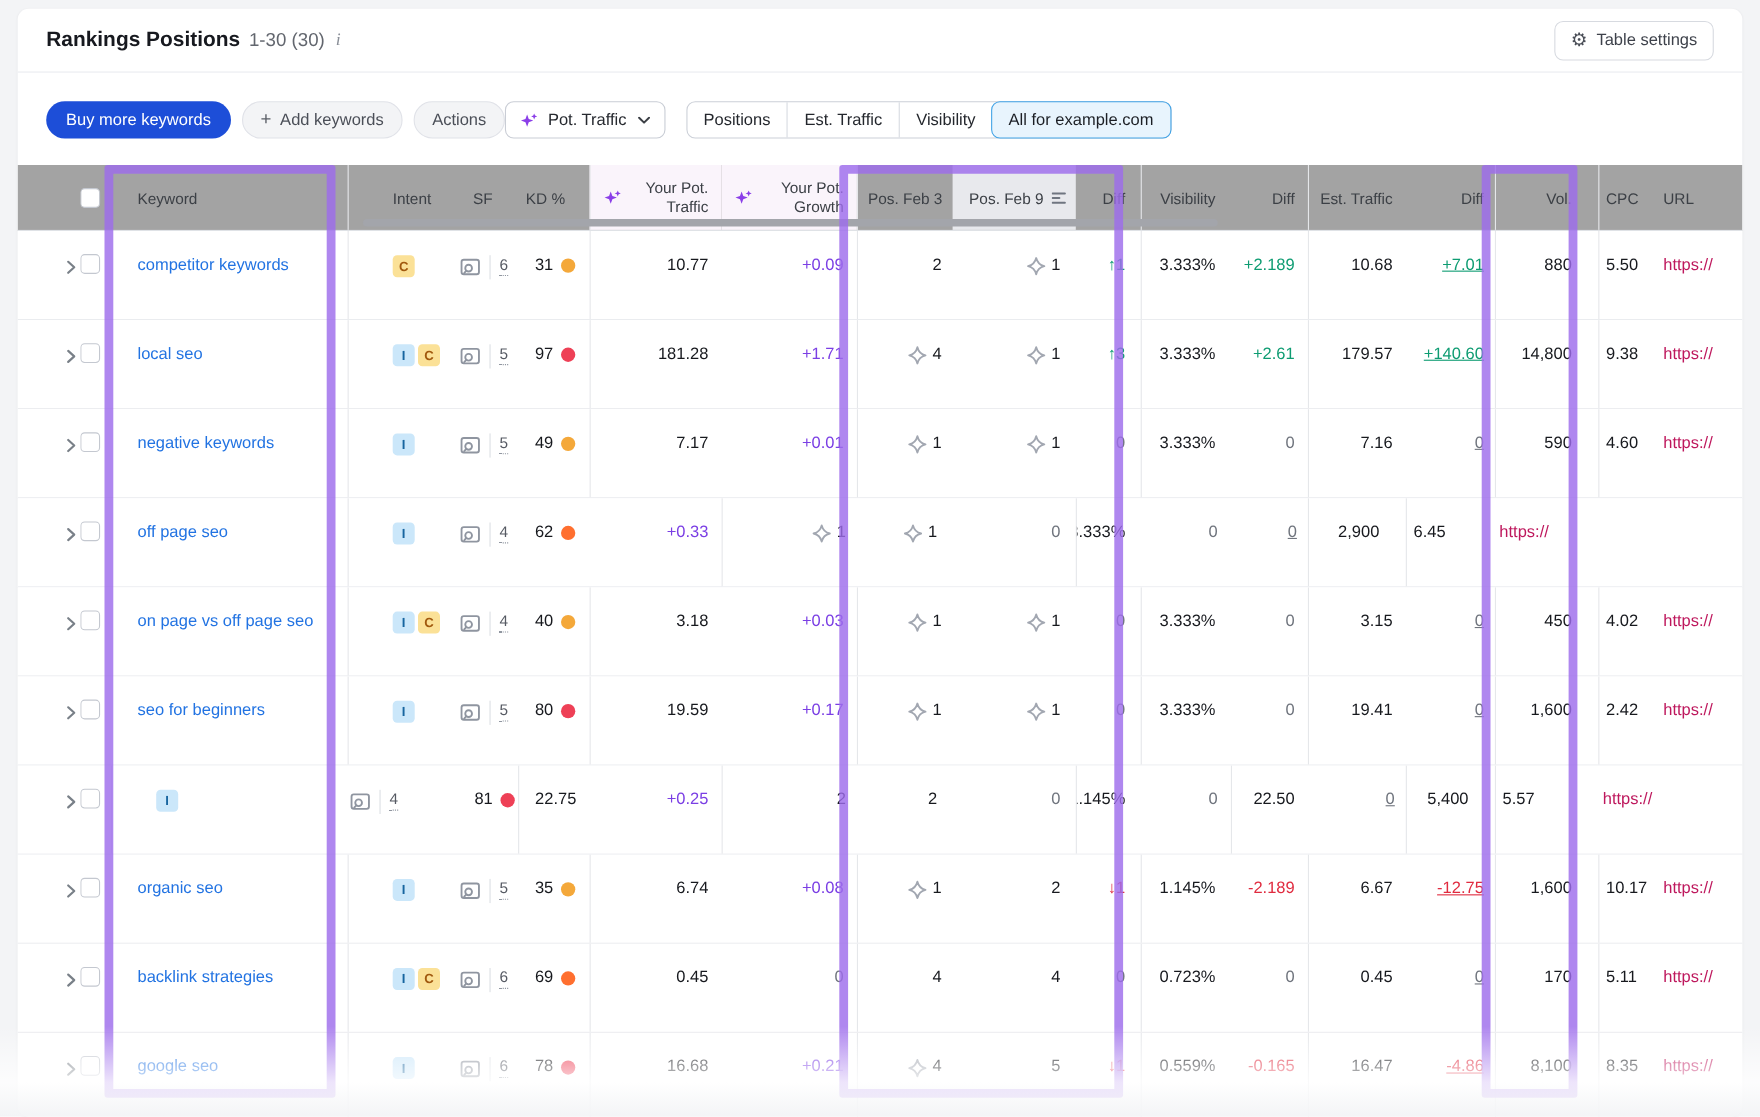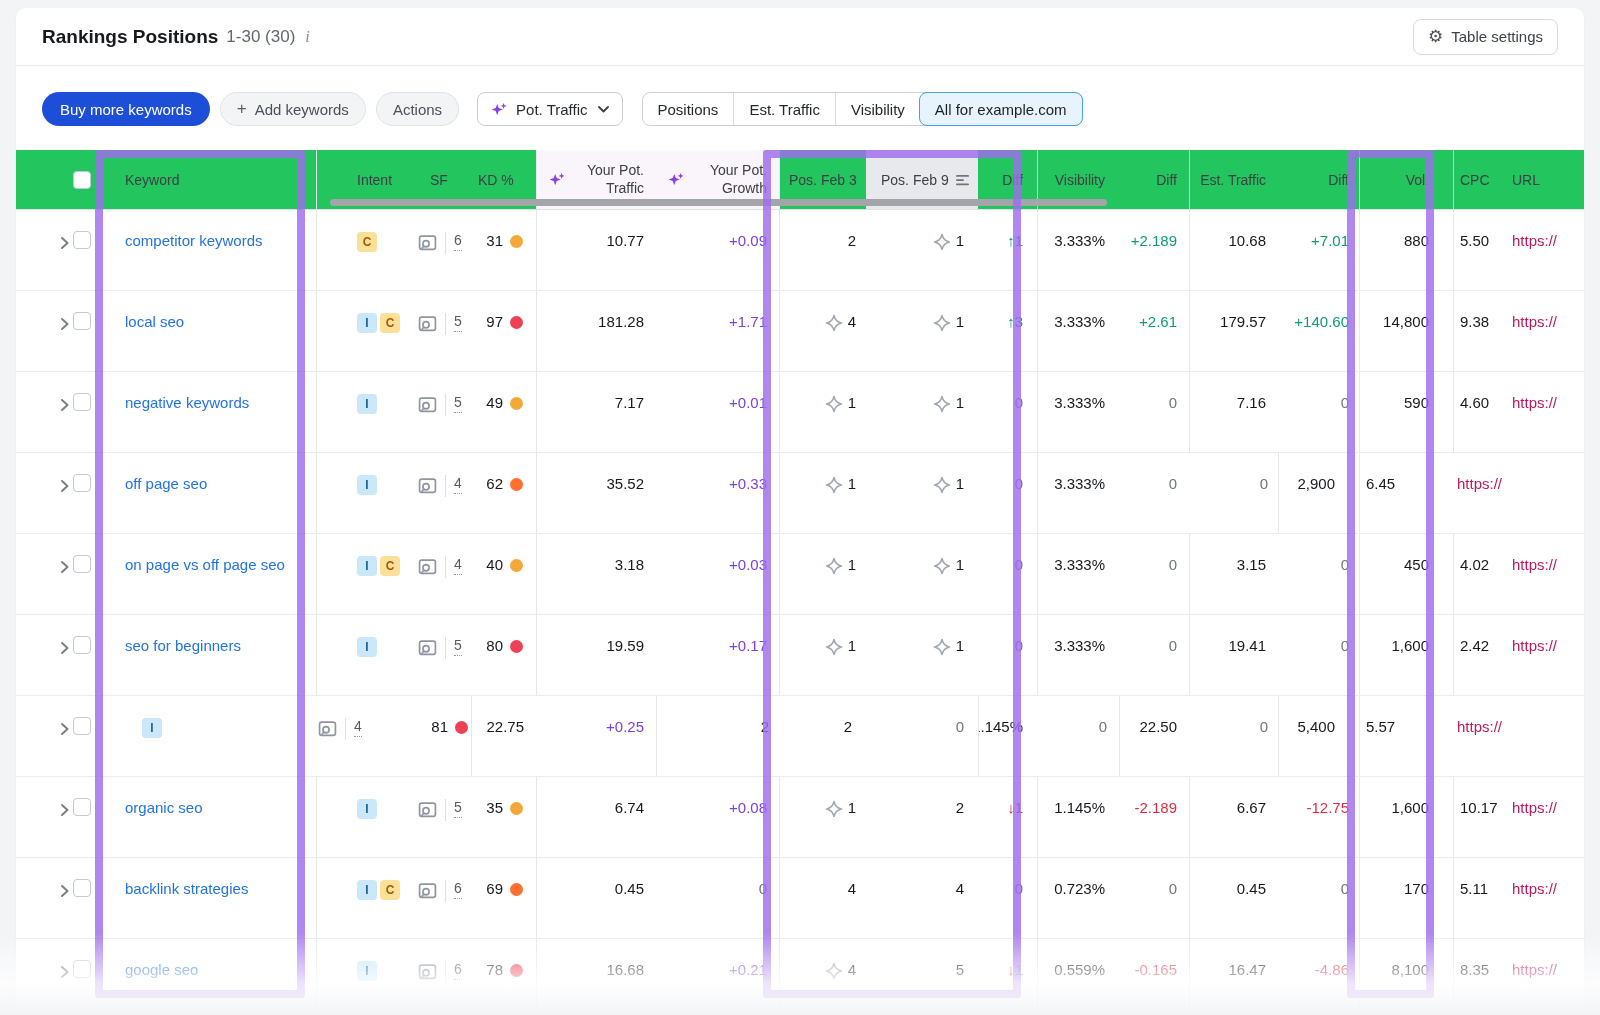--- a/index.html
+++ b/index.html
@@ -41,21 +41,21 @@
     background:#1d4ed8; color:#fff; font-weight:normal; border:none;
     border-radius:17px; padding:0 18px;text-align:right;
   }
   .btn-gray {
     background:#f3f4f6; color:#4b4f58; border:1px solid #e0e2e8;
     border-radius:17px; padding:0 16px; margin-left:10px; gap:8px;
   }
   .plus { font-size:17px; color:#5a5e66; }
   .btn-white {
     background:#fff; color:#26292f; border:1px solid #c9cdd5;
-    border-radius:8px; padding:0 13px; margin-left:18px; gap:8px;
+    border-radius:8px; padding:0 13px; gap:8px;
   }
   .chev-down { width:11px; height:7px; margin-left:2px; }
   .seg {
     display:flex; margin-left:19px; border:1px solid #ccd0d8; border-radius:8px;
     background:#fff; height:34px; align-items:stretch;
   }
   .seg-item {
     font-size:15px; color:#24272d; padding:0 15px; display:flex; align-items:center;
     border-left:1px solid #d8dbe1; cursor:pointer; white-space:nowrap;
   }
@@ -65,21 +65,21 @@
     margin:-1px; position:relative; z-index:1; color:#1c1f25;
   }
 
   
   .table { position:absolute; left:0; top:142px; width:1568px; }
   .grid {
     display:grid;
     grid-template-columns:40px 28px 215px 100px 55px 65px 120px 123px 87px 112px 59px 82px 70px 89px 81px 94px 55px 92px;
     padding-left:17px;
   }
-  .thead { height:60px; border-bottom:1px solid #dfe2e6; position:relative; background:#22c55e; }
+  .thead { height:60px; border-bottom:1px solid #dfe2e6; position:relative; background:#a3a3a3; }
   .th {
     font-size:14px; color:#3c4046; display:flex; align-items:center; overflow:hidden;
     white-space:nowrap;
   }
   .th.rt { justify-content:flex-end; text-align:right; }
   .b-l { border-left:1px solid #e5e7ea; }
   .h-pink { background:#faf4fb; }
   .h-sorted { background:#e8e9ed; }
   .sparkle { width:17px; height:17px; flex:0 0 auto; }
   .h-ai { display:flex; align-items:center; width:100%; height:100%; padding:0 12px; }
@@ -127,21 +127,21 @@
   .dot-red    { background:#ee4056; }
   .c-pott { padding-right:12px; }
   .c-potg { padding-right:12px; }
   .c-pos3 { padding-right:10px; gap:5px; }
   .c-pos9 { padding-right:14px; gap:5px; }
   .dmd { width:18px; height:18px; margin-top:1px; }
   .c-pdiff { padding-right:14px; }
   .c-vis { padding-right:14px; }
   .c-vdiff { padding-right:12px; }
   .c-est { padding-right:12px; }
-  .c-ediff { padding-right:10px; }
+  .c-ediff { padding-right:10px;text-decoration:underline; }
   .c-vol { padding-right:24px; }
   .c-cpc { padding-left:6px; }
   .c-url { padding-left:4px; }
   .c-url a { color:#be185d; text-decoration:none; cursor:pointer; }
   .t-purple { color:#7b3fe4; }
   .t-up { color:#0e9c72; }
   .t-down { color:#e02b3f; }
   .t-zero { color:#70757e; }
 
   
@@ -442,21 +442,20 @@
       <svg class="sf-icon" viewBox="0 0 18 18">
                 <use href="#svg-serp"></use>
               </svg>
       <span class="sf-div"></span>
       <span class="sf-num">4</span>
     </div>
     <div class="cell c-kd">
       <span class="kdv">62</span>
       <span class="dot dot-orange"></span>
     </div>
-    <div class="cell c-pott num b-l">35.52</div>
     <div class="cell c-potg num c-growth t-purple">+0.33</div>
     <div class="cell c-pos3 num b-l">
       <svg class="dmd dmd3" viewBox="0 0 18 18">
                 <use href="#svg-diamond"></use>
               </svg>
       <span>1</span>
     </div>
     <div class="cell c-pos9 num">
       <svg class="dmd dmd9" viewBox="0 0 18 18">
                 <use href="#svg-diamond"></use>

